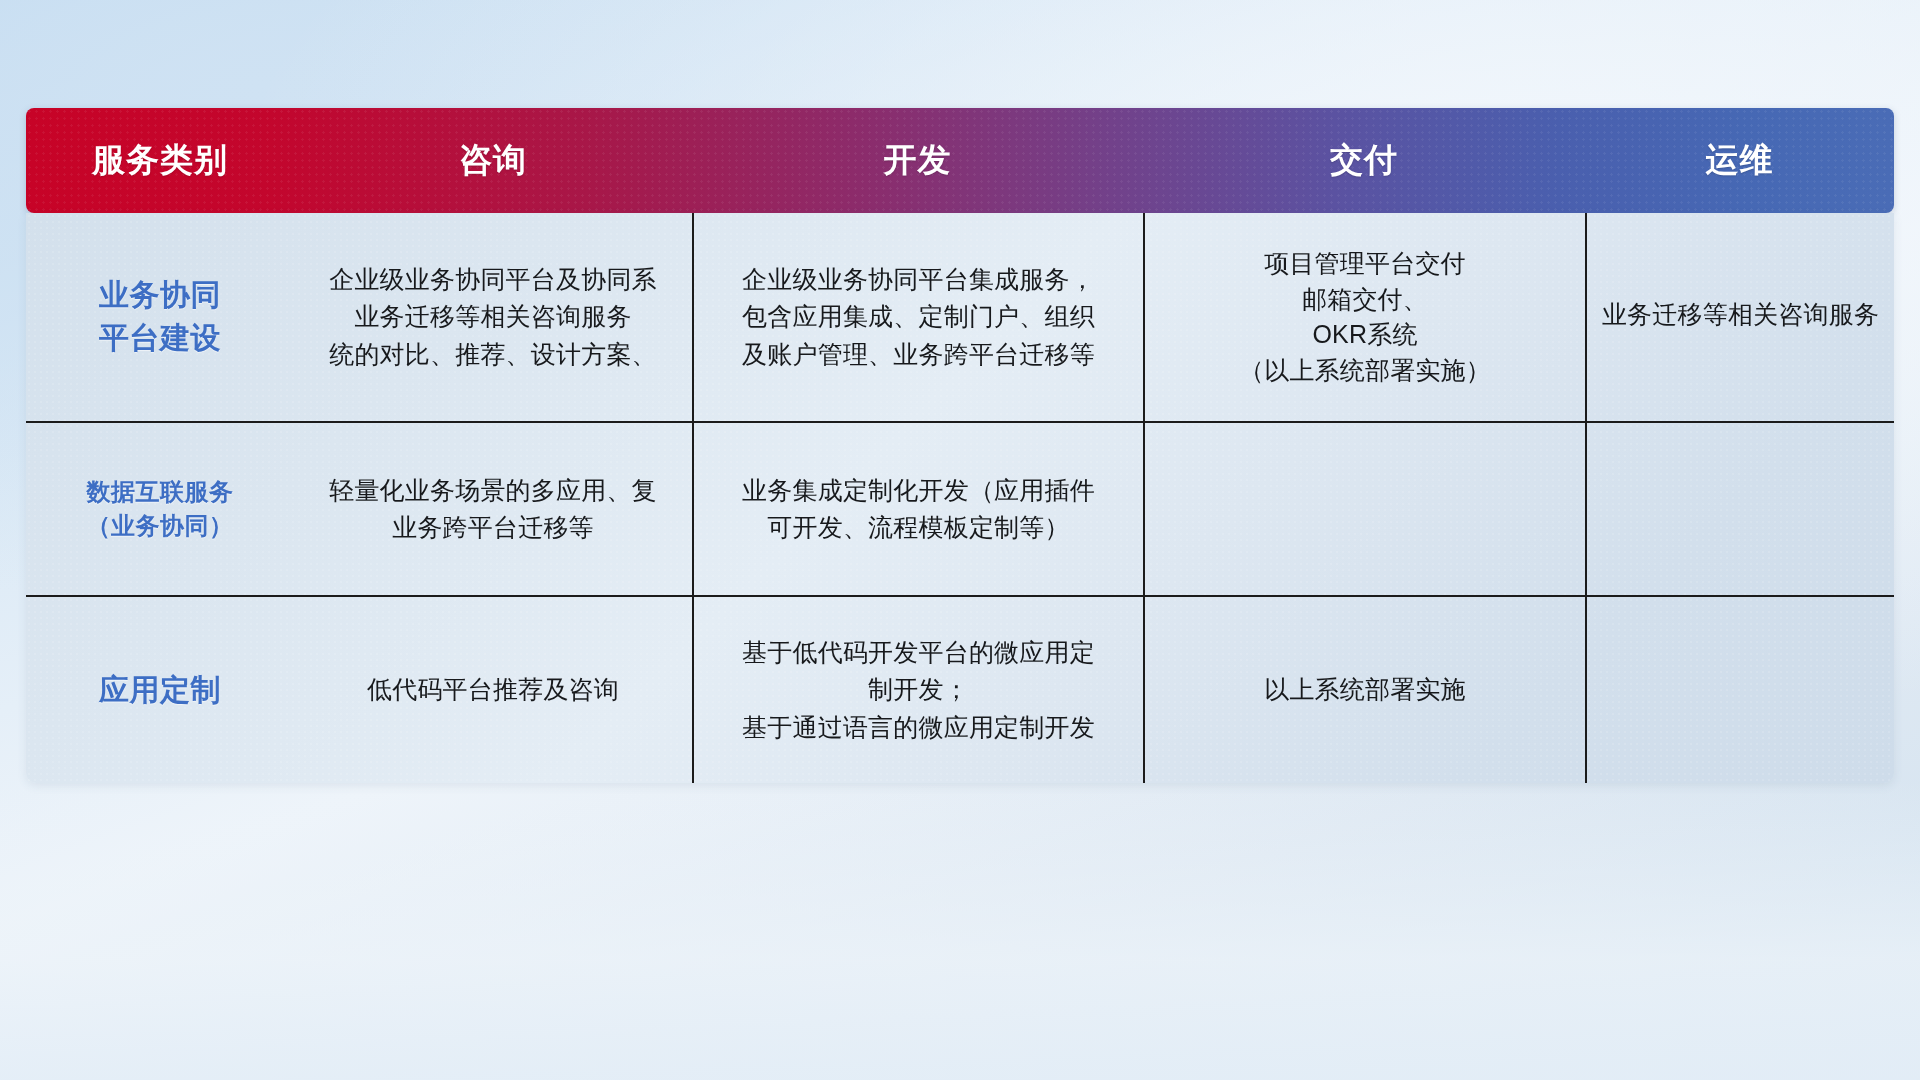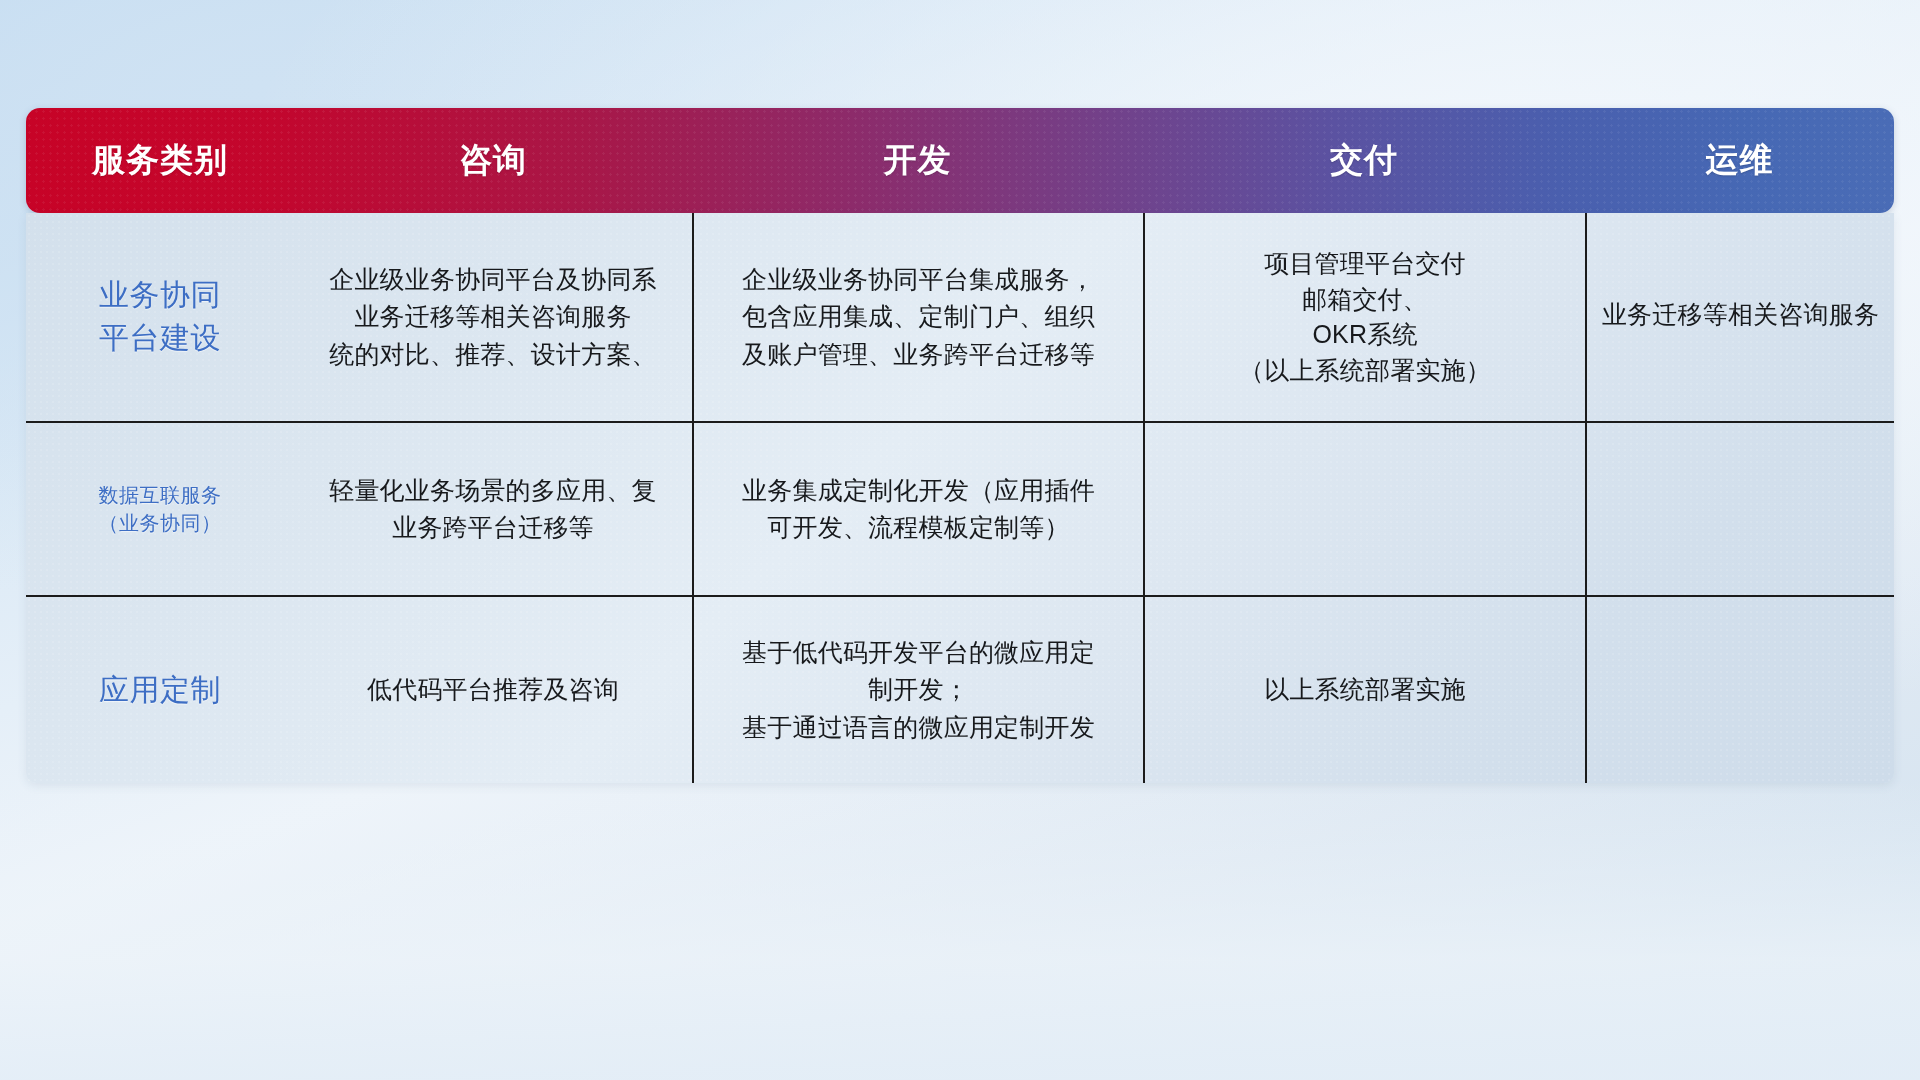--- a/index.html
+++ b/index.html
@@ -39,21 +39,21 @@
     position: absolute;
     left: 26px;
     top: 108px;
     width: 1868px;
   }
 
   
   .thead {
     display: flex;
     height: 105px;
-    border-radius: 14px;
+    border-radius: 8px;
     background: linear-gradient(90deg,
         #c70327 0%,
         #c3062d 13%,
         #a81748 30%,
         #8b2c6c 45%,
         #72418a 58%,
         #5b52a1 70%,
         #4a5fae 82%,
         #4668b4 92%,
         #4a6cb6 100%);
@@ -131,27 +131,27 @@
     text-align: center;
   }
 
   
   .sep-left { border-left: 2.5px solid #1b1b1b; }
 
   
   .rowlabel {
     color: #3d6ec4;
     font-size: 30px;
-    font-weight: normal;
+    font-weight: bold;
     line-height: 1.42;
     letter-spacing: 0.5px;
     text-shadow: 0 1px 1px rgba(255,255,255,0.6);
   }
   .rowlabel.small {
-    font-size: 20px;
+    font-size: 24px;
   }
 
   
   .celltext {
     color: #17191c;
     font-size: 25px;
     line-height: 1.5;
     letter-spacing: 0.2px;
   }
   .celltext.tight {

